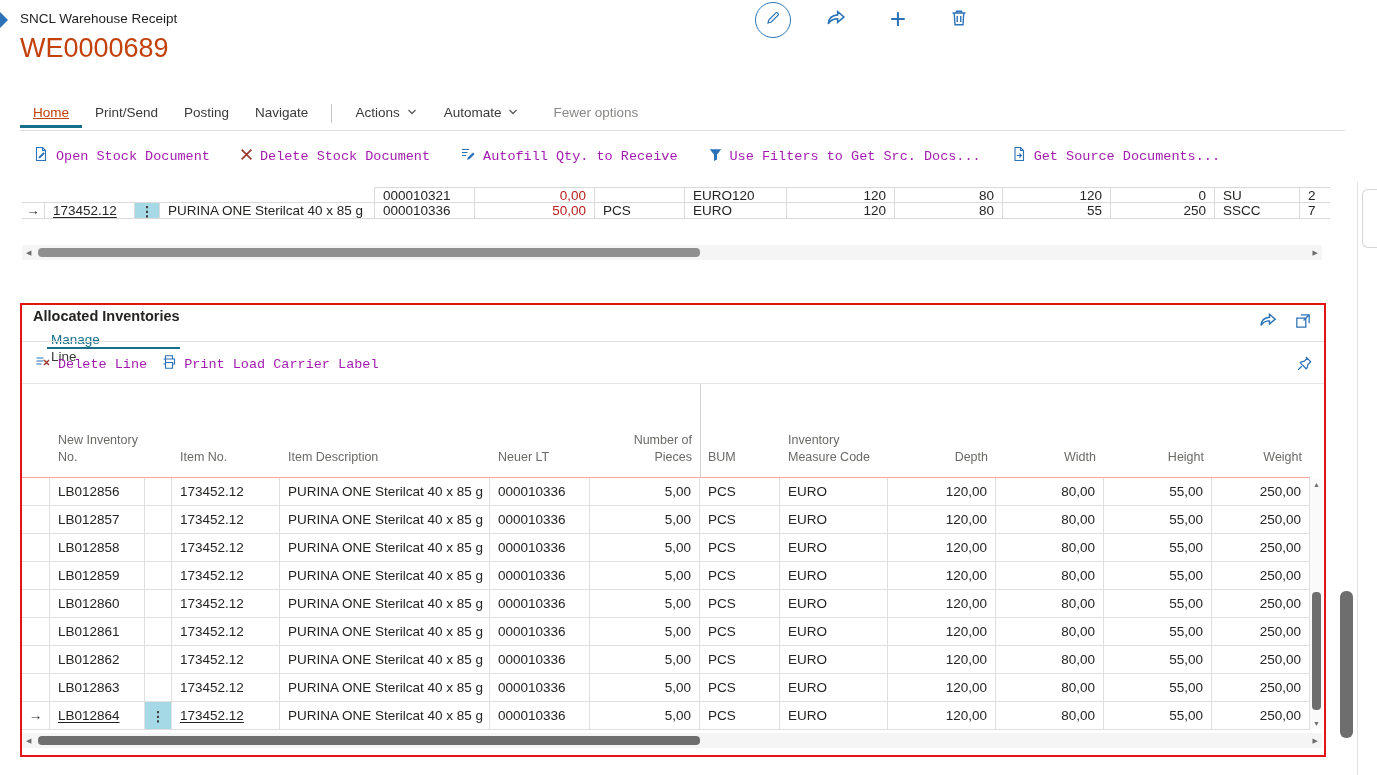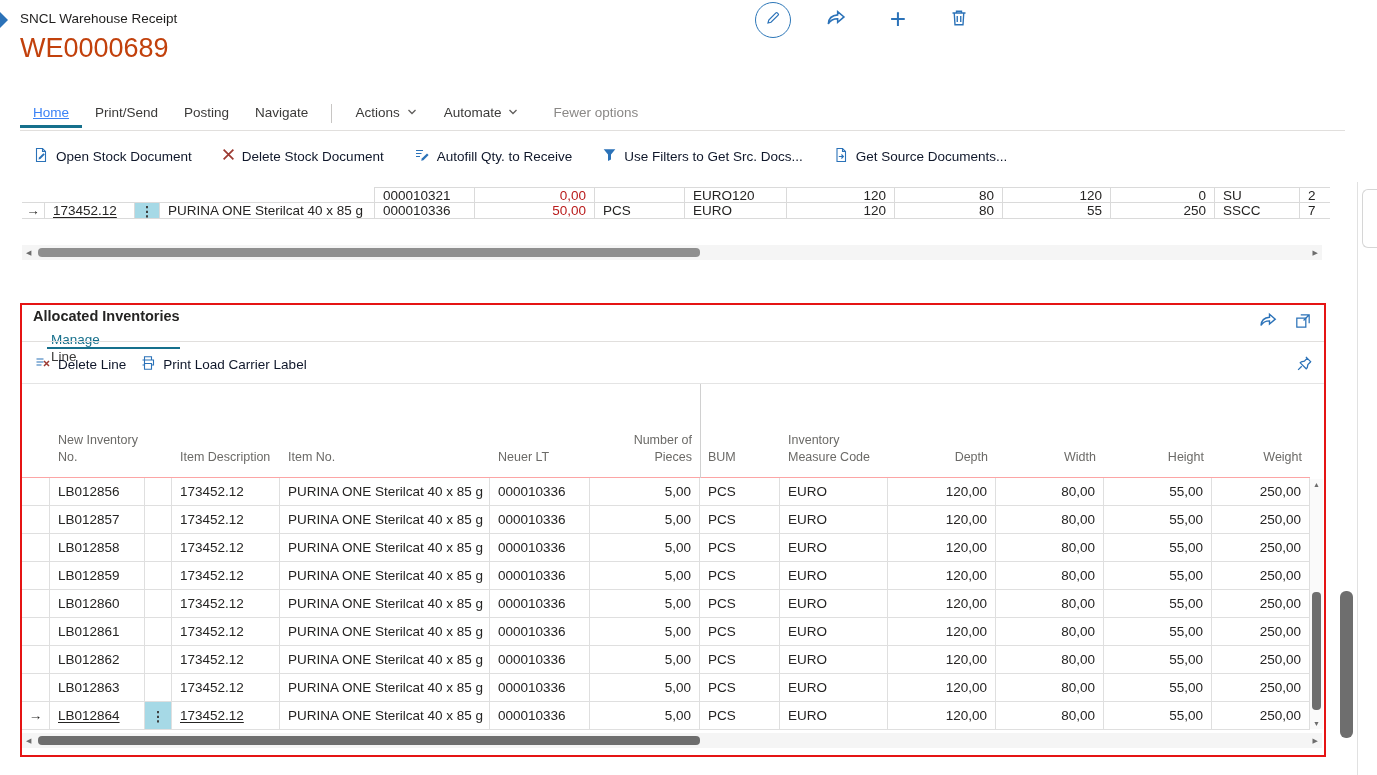--- a/index.html
+++ b/index.html
@@ -19,30 +19,30 @@
   .ticon { position:absolute; cursor:pointer; display:flex; align-items:center; justify-content:center; }
   .t-share { left:824px; top:9px; width:24px; height:24px; }
   .t-plus  { left:884px; top:2px; width:28px; height:34px; font-size:28px; font-weight:300; color:#2b72b8; }
   .t-trash { left:947px; top:8px; width:24px; height:24px; }
 
   .page-title { position:absolute; left:20px; top:33px; font-size:27px; font-weight:400; color:#c2410c; }
 
   
   .menubar { position:absolute; left:20px; top:99px; height:29px; display:flex; align-items:stretch; font-size:13.5px; }
   .mtab { display:flex; align-items:center; padding:0 13px; border-bottom:3px solid transparent; color:#3b3a39; cursor:pointer; white-space:nowrap; }
-  .mtab.active { color:#3b82f6; border-bottom-color:#16708c;text-decoration:underline; }
+  .mtab.active { color:#c2410c; border-bottom-color:#16708c;text-decoration:underline; }
   .mtab .chev { margin-left:6px; margin-top:2px; }
   .msep { width:1px; background:#c8c6c4; margin:5px 10px; }
   .mtab.fewer { color:#8a8886; margin-left:8px; }
   .rule { position:absolute; height:1px; background:#e1dfdd; }
   .rule-menu { left:20px; top:130px; width:1325px; }
 
   
   .cmdbar { position:absolute; left:33px; top:141px; height:30px; display:flex; align-items:center; gap:30px; font-size:13.5px; }
-  .cmd { display:flex; align-items:center; gap:7px; color:#0f172a; cursor:pointer; white-space:nowrap; }
+  .cmd { display:flex; align-items:center; gap:7px; color:#a21caf; cursor:pointer; white-space:nowrap;font-family:Liberation Mono, monospace; }
 
   
   .ugrid { position:absolute; left:22px; top:187px; width:1308px; font-size:13.5px; }
   .urow { display:grid; grid-template-columns:23px 90px 25px 215px 100px 120px 90px 102px 108px 108px 108px 104px 85px 30px; height:16px; }
   .ucell { border-right:1px solid #dadada; border-bottom:1px solid #dadada; display:flex; align-items:center;
     padding:0 8px; white-space:nowrap; overflow:hidden; cursor:default; }
   .ucell.bt { border-top:1px solid #dadada; }
   .ucell.span4 { grid-column:span 4; }
   .ucell.num { justify-content:flex-end; }
   .ucell.blue { color:#b91c1c; }
@@ -280,25 +280,25 @@
   <div class="rule rule-ai2"></div>
 
   <div class="ahead acols">
     <div class="hcell"></div>
     <div class="hcell">
         <span>New Inventory</span>
         <span>No.</span>
       </div>
     <div class="hcell"></div>
     <div class="hcell">
+        <span>Item No.</span>
+        <span></span>
+      </div>
+    <div class="hcell">
         <span>Item Description</span>
-        <span></span>
-      </div>
-    <div class="hcell">
-        <span>Item No.</span>
         <span></span>
       </div>
     <div class="hcell">
         <span>Neuer LT</span>
         <span></span>
       </div>
     <div class="hcell r">
         <span>Number of</span>
         <span>Pieces</span>
       </div>

